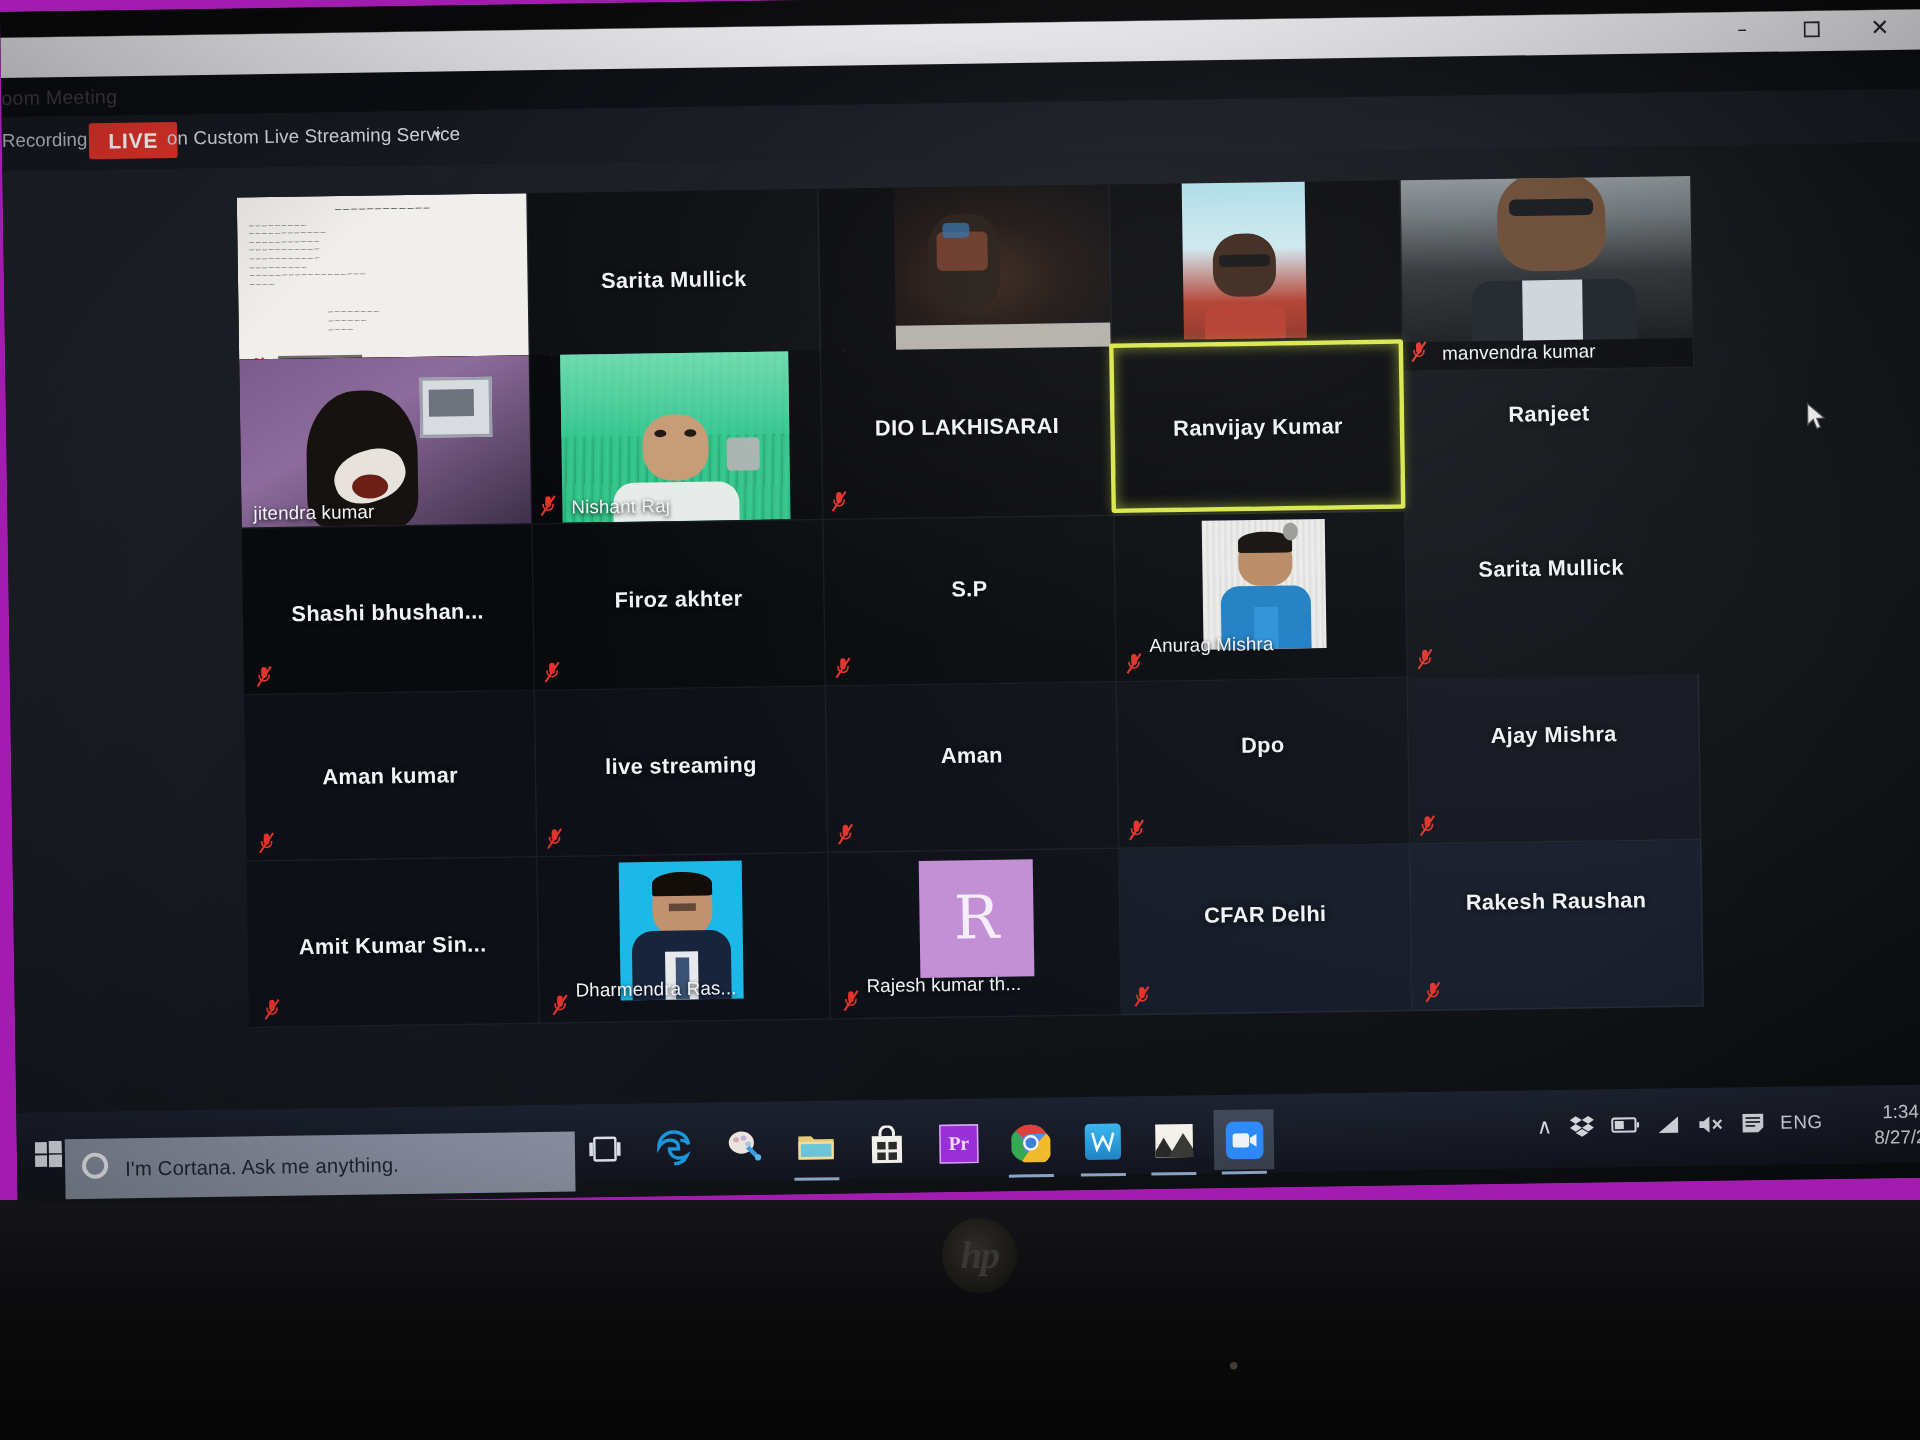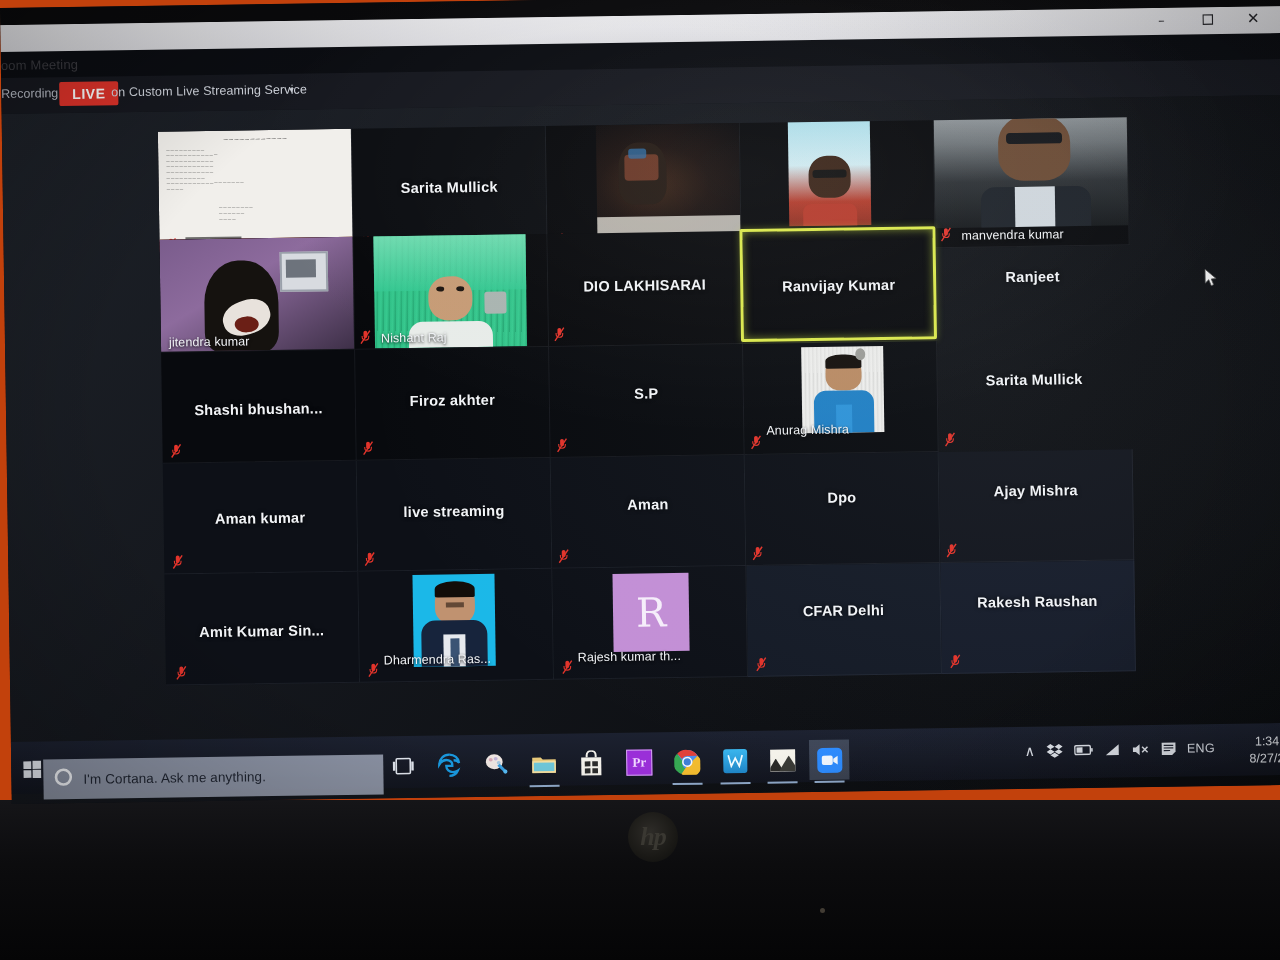--- a/index.html
+++ b/index.html
@@ -2,21 +2,21 @@
 <html><head>
 <meta charset="utf-8">
 <style>
   * { margin:0; padding:0; box-sizing:border-box; }
   html,body { width:1280px; height:960px; overflow:hidden; background:#000; }
   body { font-family:"Liberation Sans", sans-serif; }
 
   
   #stage {
     position:relative; width:1280px; height:960px;
-    background:#c2410c; overflow:hidden;
+    background:#a21caf; overflow:hidden;
   }
 
   
   #laptop-body {
     position:absolute; left:0; top:800px; width:1280px; height:160px;
     background:linear-gradient(180deg,#151518 0%,#0c0c0e 40%,#050506 100%);
   }
   #hp-logo {
     position:absolute; left:628px; top:812px; width:50px; height:50px;
     border-radius:50%;

